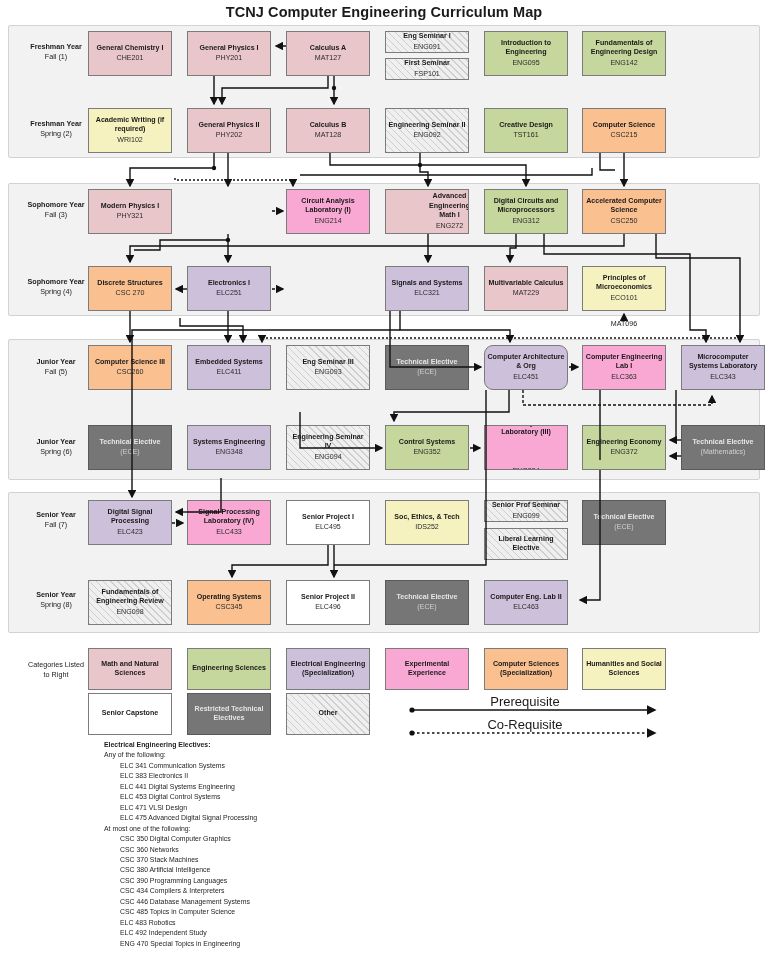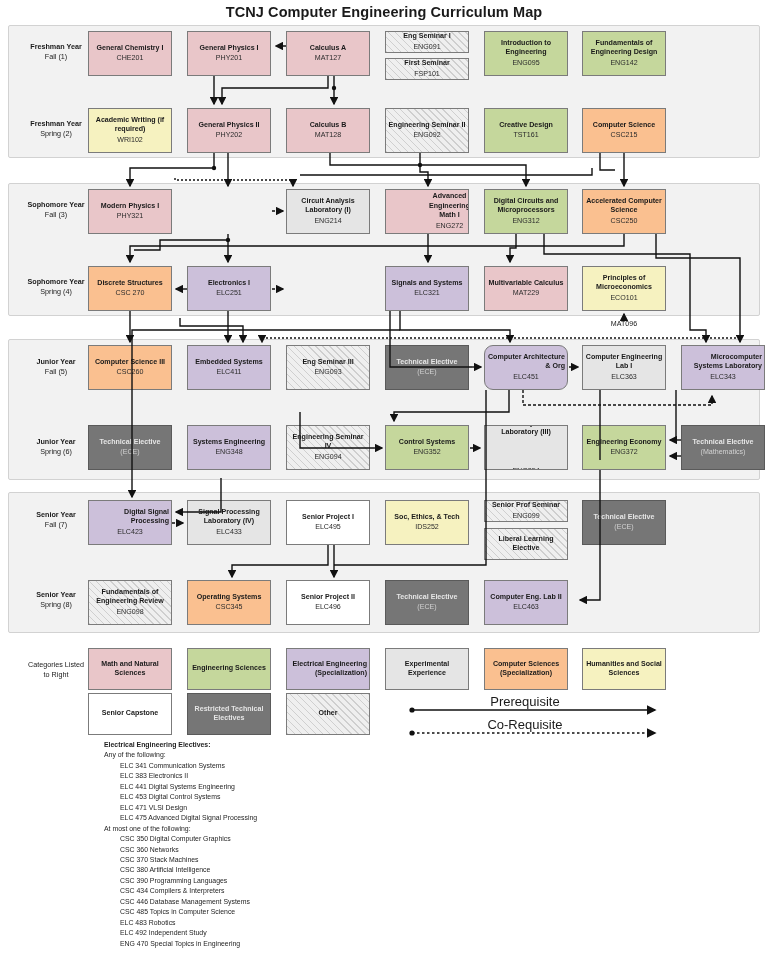--- a/index.html
+++ b/index.html
@@ -37,22 +37,22 @@
     display:flex;flex-direction:column;align-items:center;justify-content:center;
     text-align:center;line-height:9.5px;
     padding:1px 2px;overflow:hidden;
   }
   .box .nm{font-size:7.1px;font-weight:bold;color:#1a1a1a;}
   .box .cd{font-size:7.1px;font-weight:normal;color:#2b2b2b;margin-top:1px;}
 
   
   .c-math   {background:#e9c6c9;}
   .c-eng    {background:#c5d79c;}
-  .c-elec   {background:#ccc0da;text-align:right;}
-  .c-exp    {background:#e5e5e5;}
+  .c-elec   {background:#ccc0da;}
+  .c-exp    {background:#f9a8d4;}
   .c-cs     {background:#fac090;}
   .c-hum    {background:#f6f2c0;}
   .c-cap    {background:#ffffff;}
   .c-rte    {background:#767676;border-color:#5a5a5a;}
   .c-rte .nm{color:#e6e6e6;}
   .c-rte .cd{color:#d2d2d2;}
   .c-other  {
     background:#efefef;
     background-image:repeating-linear-gradient(45deg,#cfcfcf 0 1px,transparent 1px 5px);
     border-color:#7b7b7b;

